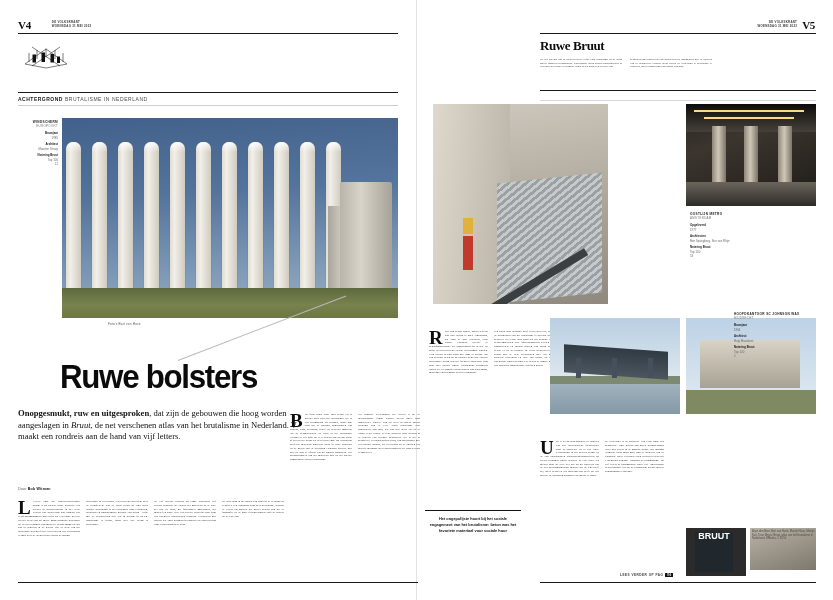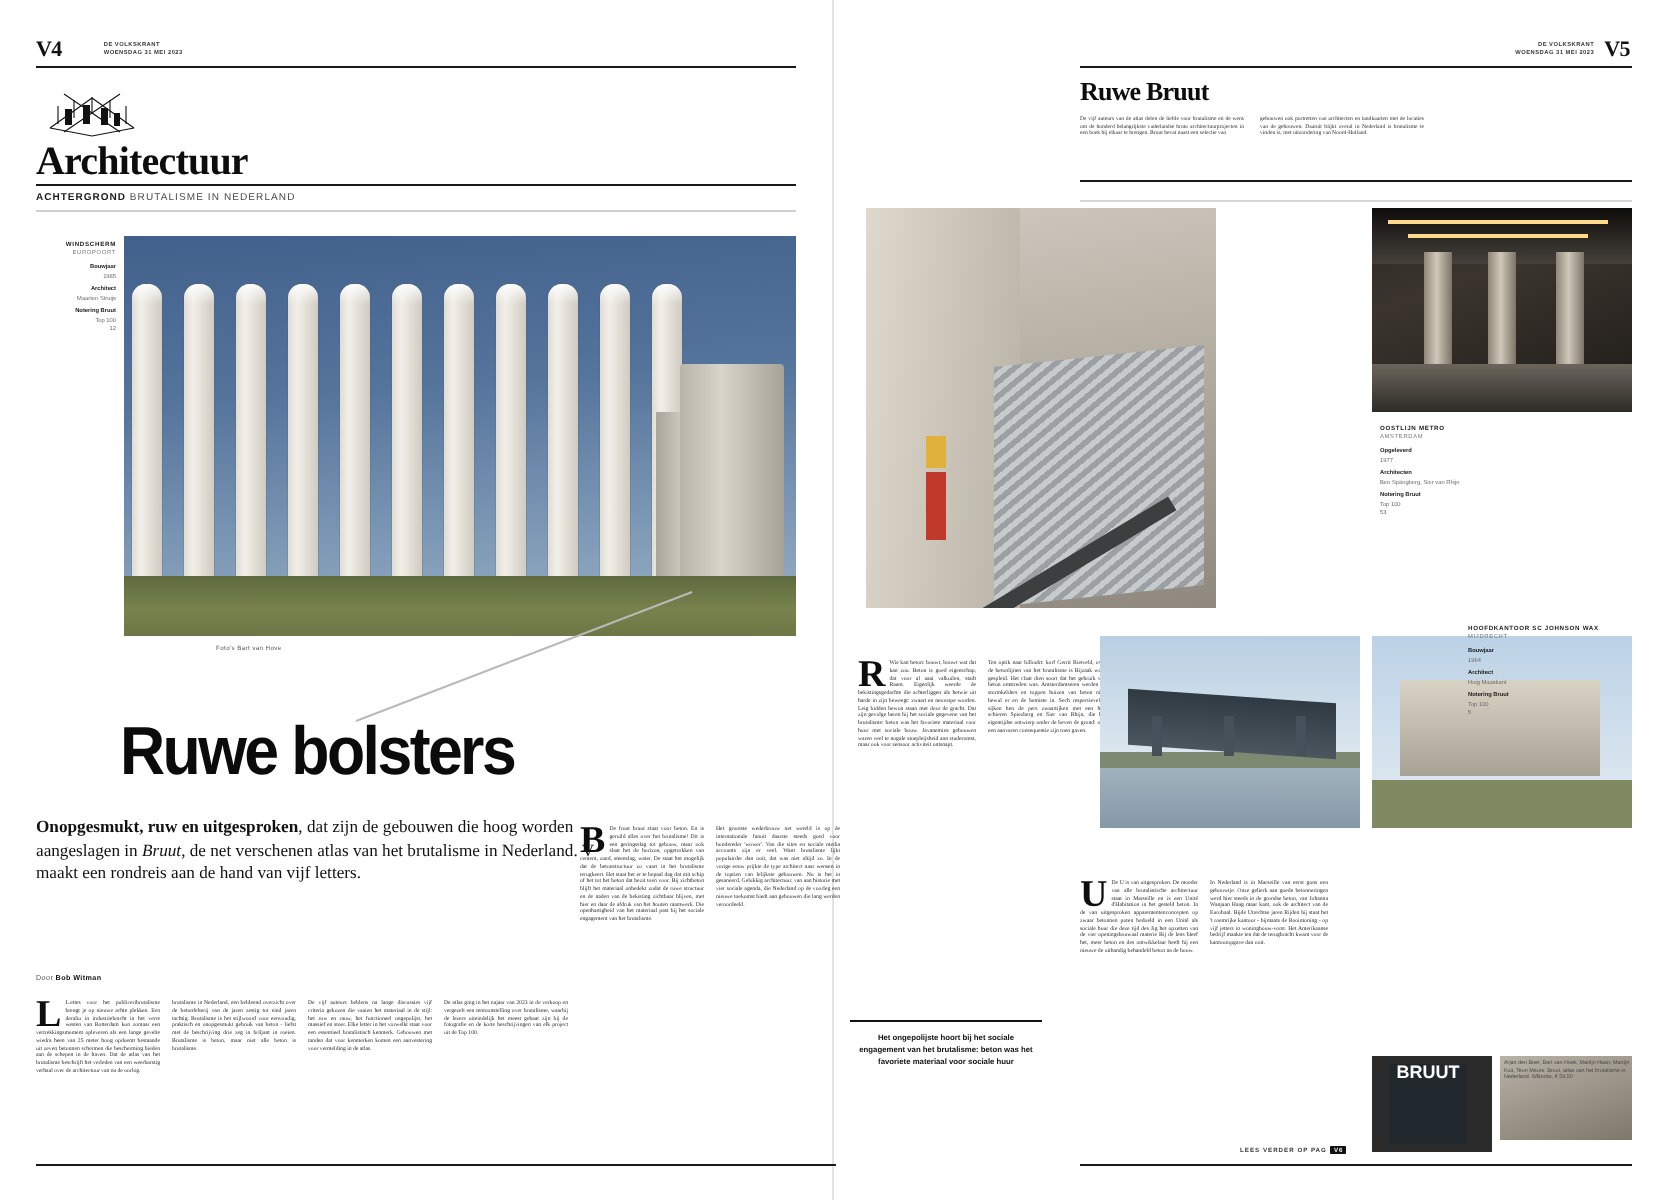--- a/index.html
+++ b/index.html
@@ -194,21 +194,20 @@
       <path d="M20 10 L76 48 M76 10 L20 48"></path>
     </g>
     <g fill="#111">
       <rect x="21" y="25" width="7" height="16"></rect>
       <rect x="39" y="21" width="7" height="19"></rect>
       <rect x="57" y="24" width="7" height="17"></rect>
       <rect x="70" y="29" width="6" height="13"></rect>
     </g>
   </svg>
 
-  <div class="section-title">Architectuur</div>
   <div class="kicker-rule"></div>
   <div class="kicker">
     <b>ACHTERGROND</b>
     <span>BRUTALISME IN NEDERLAND</span>
   </div>
   <div class="kicker-rule2"></div>
 
   <div class="hero">
     <div class="sky"></div>
     <div class="wall">

